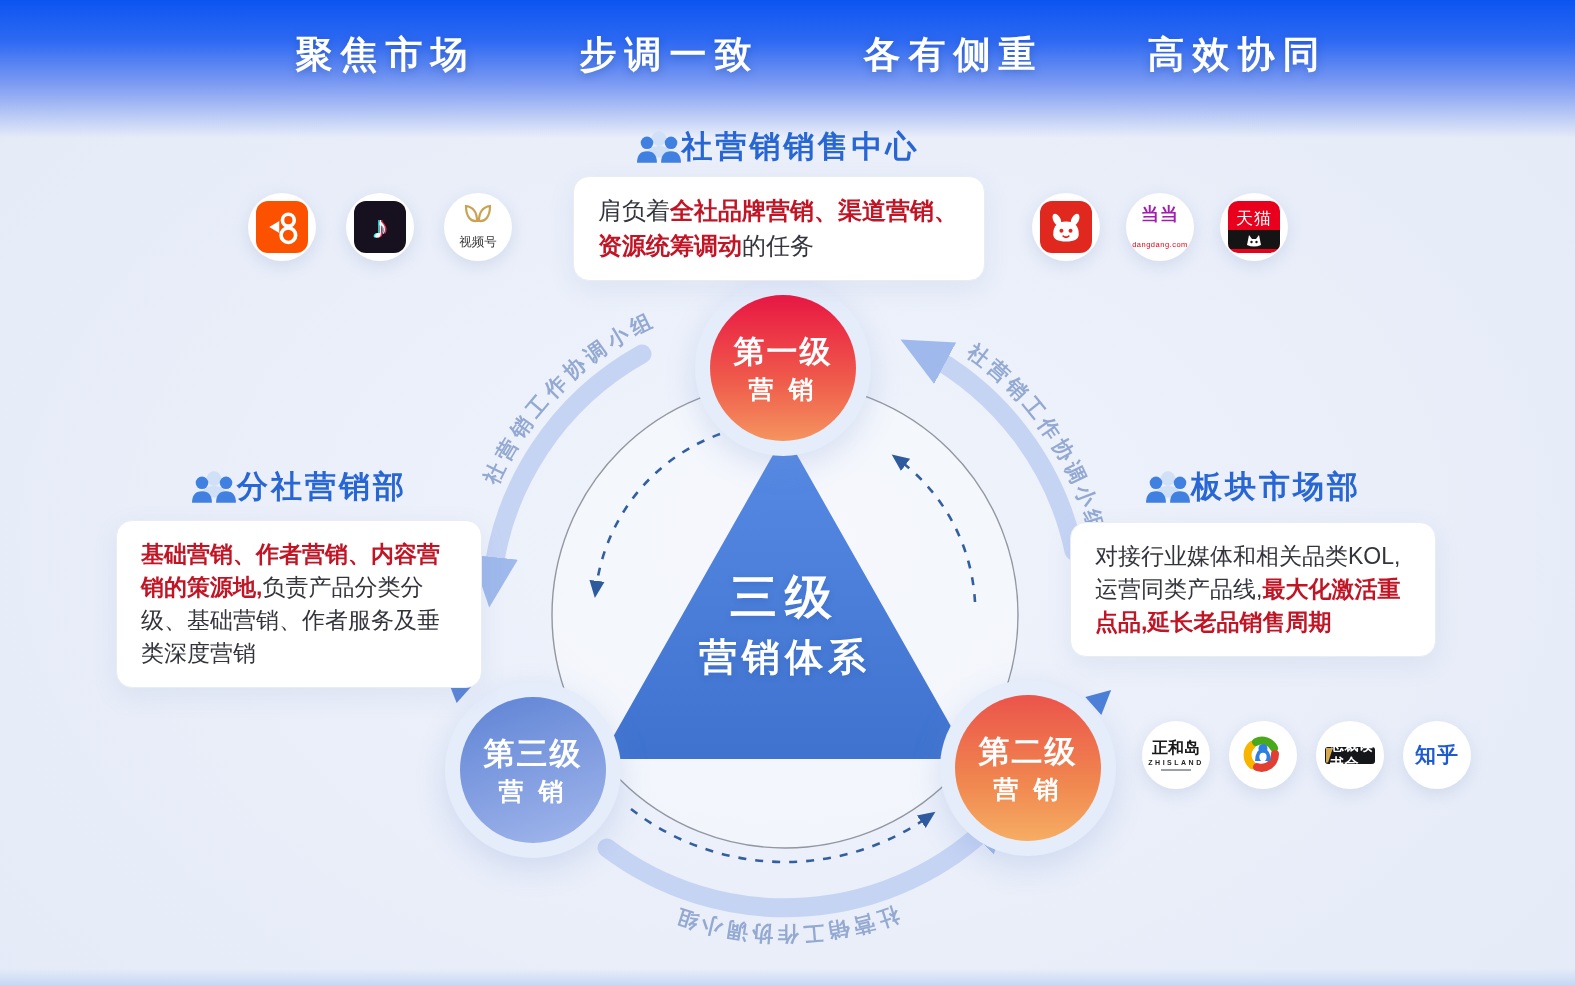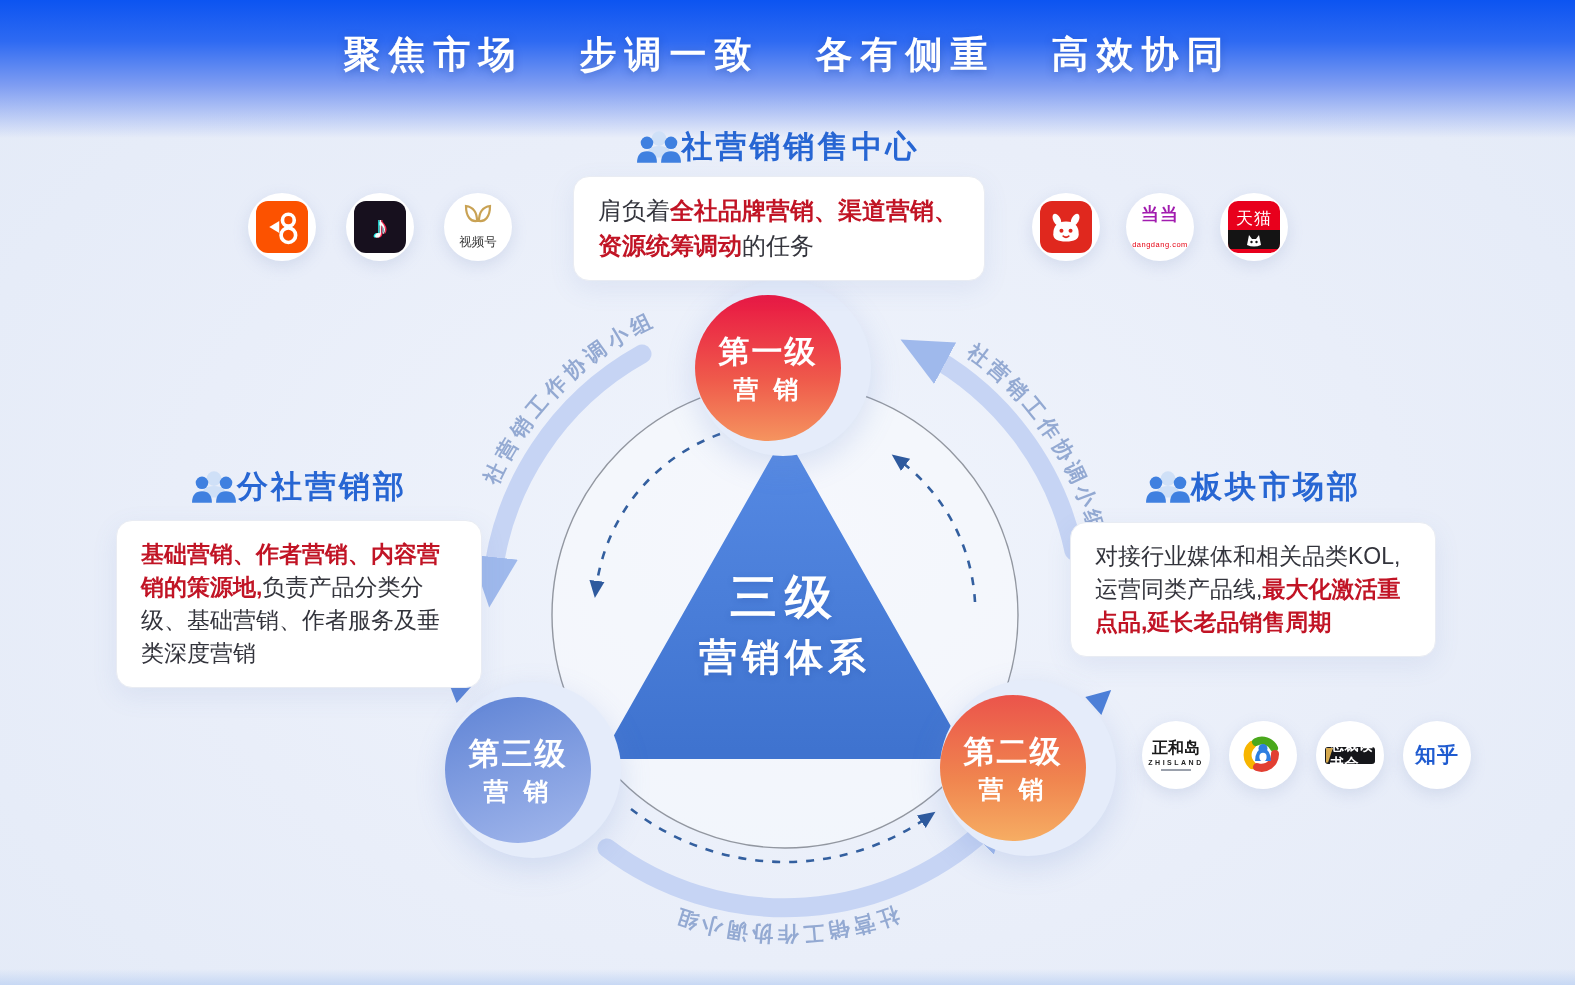--- a/index.html
+++ b/index.html
@@ -17,20 +17,21 @@
     position:absolute; top:0; left:0; right:0; height:138px;
     background:linear-gradient(180deg,#0c54f1 0%, #2e6af2 30%, #7f9df2 62%, rgba(233,238,250,0) 100%);
   }
   .banner-inner {
     position:absolute; top:30px; left:0; right:0;
     display:flex; justify-content:center; gap:56px;
   }
   .banner-inner span {
     color:#fff; font-size:37px; font-weight:800; letter-spacing:8px;
     text-shadow:0 2px 8px rgba(15,55,150,.35);
+    margin-left:48px;
   }
   .bottom-haze {
     position:absolute; left:0; right:0; bottom:0; height:16px;
     background:linear-gradient(to top,#c7d8f4, rgba(233,238,250,0));
   }
   
   .section-head {
     position:absolute; display:flex; align-items:center; justify-content:center; gap:0;
   }
   .section-head .title {
@@ -40,21 +41,21 @@
   .info-box {
     position:absolute; background:#fff; border:1px solid #e9ecf3; border-radius:16px;
     padding:17px 24px; font-size:24px; line-height:1.44; color:#33343c;
     box-shadow:0 8px 26px rgba(90,120,190,.10);
   }
   .info-box .red { color:#c11425; font-weight:700; }
   
   .orbit-svg { position:absolute; left:0; top:0; }
   .node {
     position:absolute; width:176px; height:176px; border-radius:50%;
-    background:#e5ecfa; display:flex; align-items:center; 
+    background:#e5ecfa; display:flex; align-items:center; justify-content:center;
     box-shadow:0 10px 30px rgba(110,140,210,.22);
   }
   .node-inner {
     width:146px; height:146px; border-radius:50%;
     display:flex; flex-direction:column; align-items:center; justify-content:center;
     color:#fff;
   }
   .node-first  .node-inner { background:linear-gradient(180deg,#e91743 0%,#ef5a4b 58%,#f5945f 100%); }
   .node-second .node-inner { background:linear-gradient(180deg,#eb544b 0%,#f0854f 58%,#f6ad63 100%); }
   .node-third  .node-inner { background:linear-gradient(160deg,#5e83d5 0%,#8ba5e4 65%,#a3b8ec 100%); }

